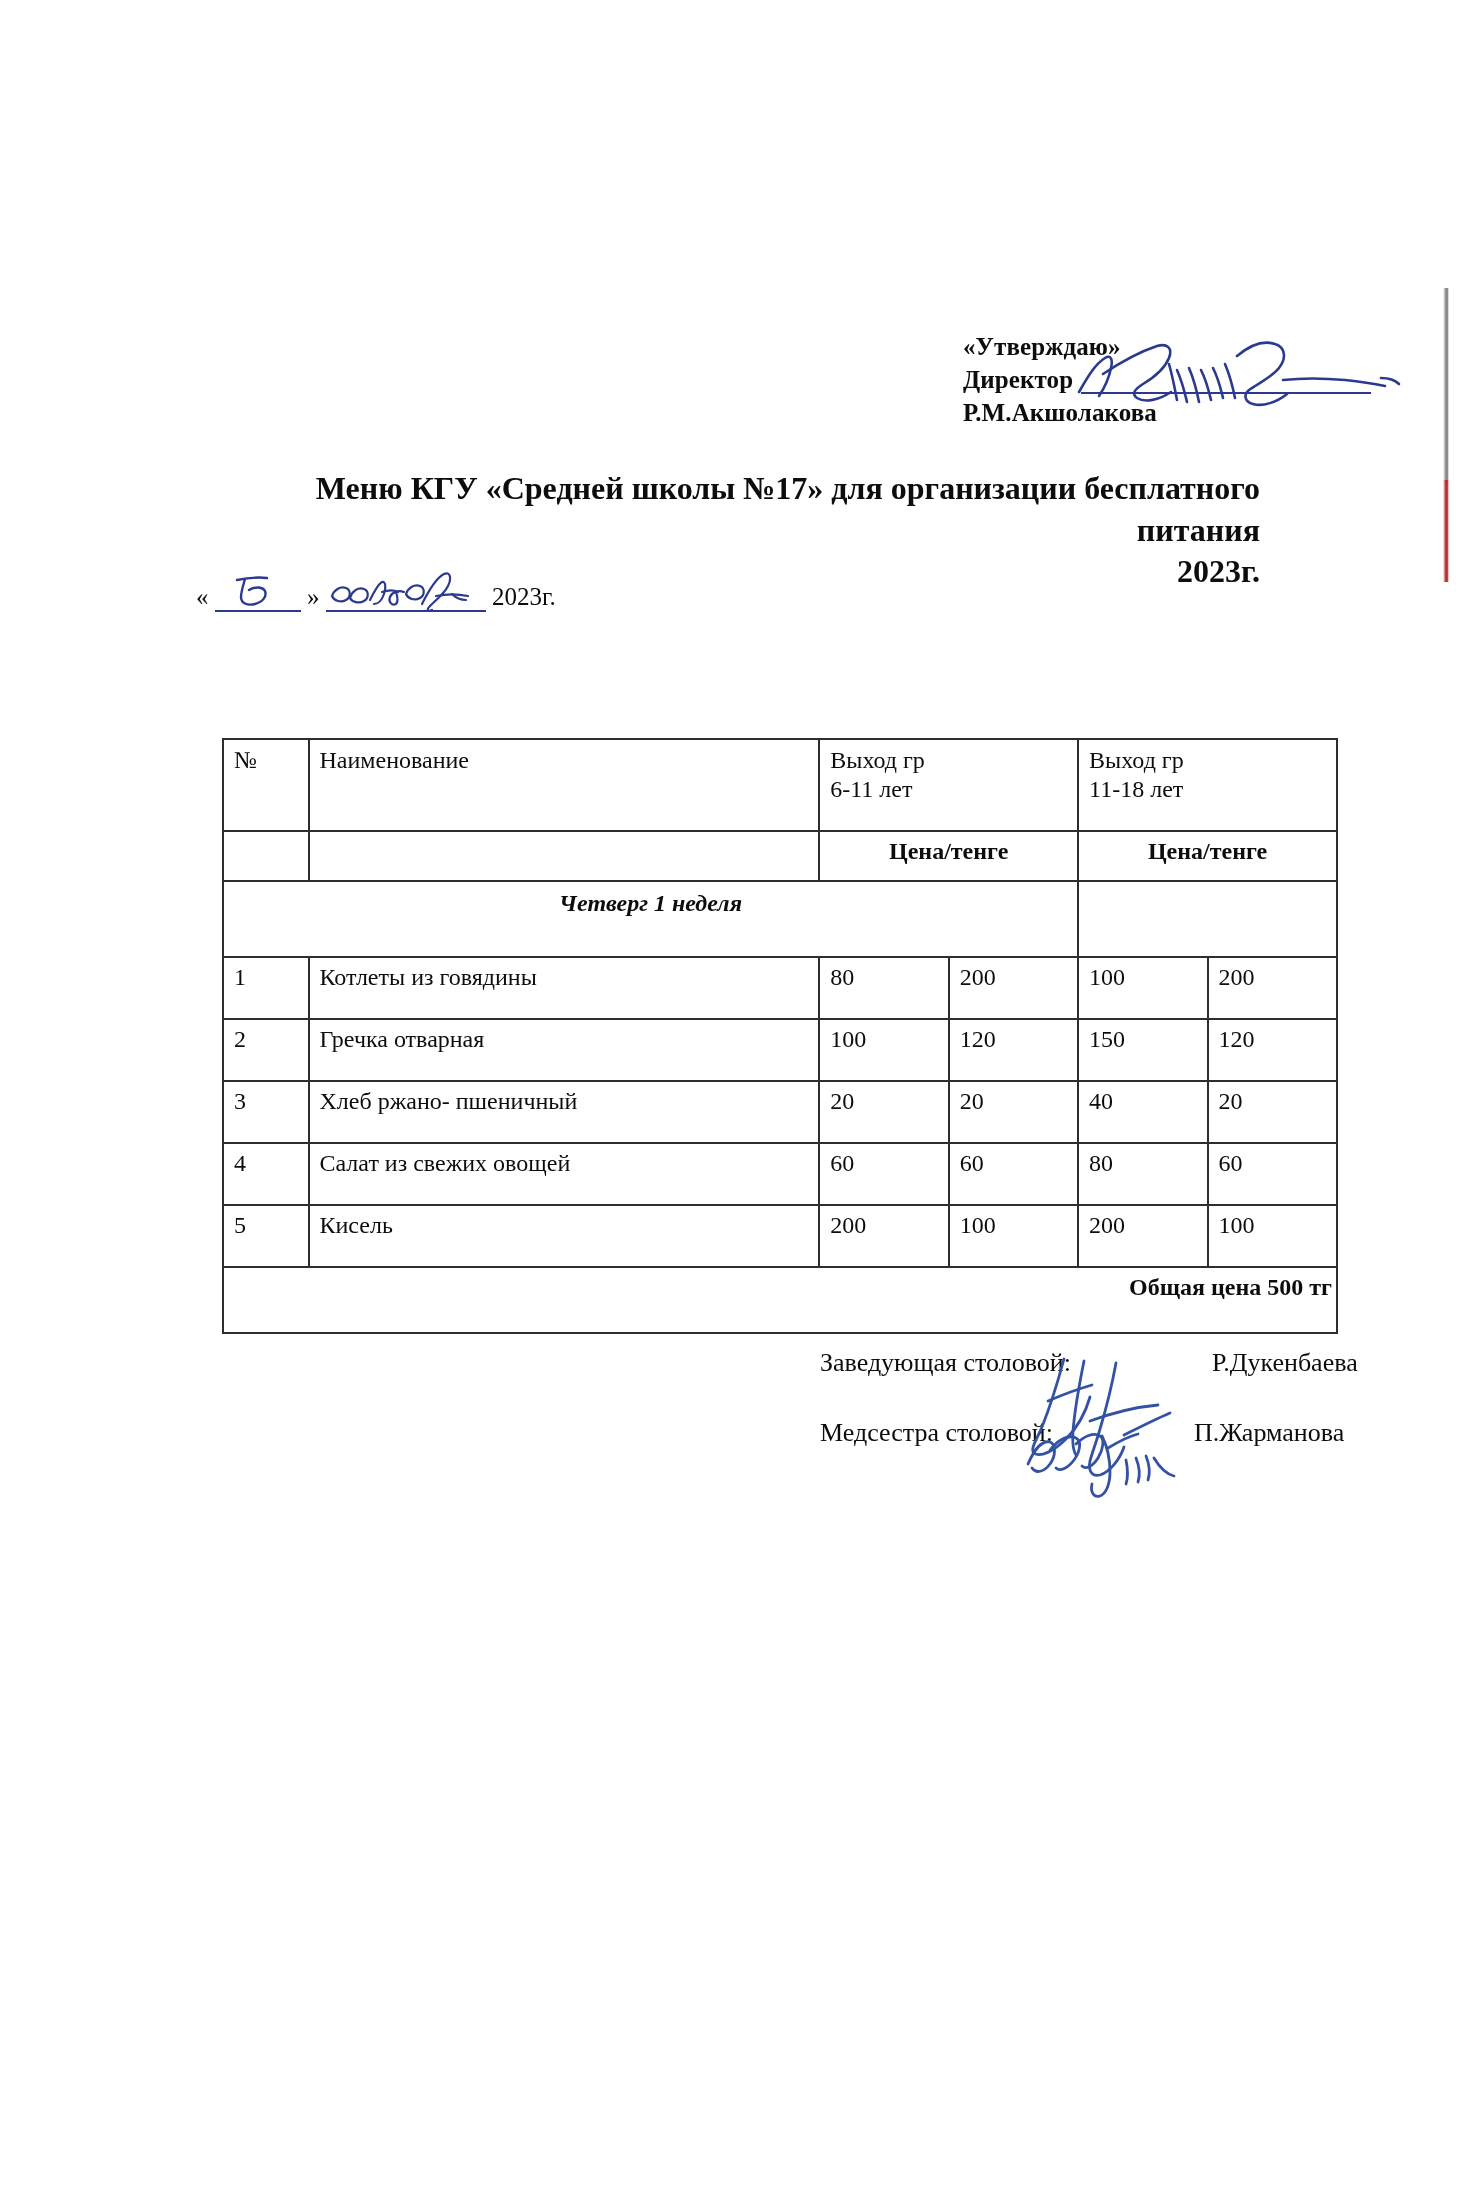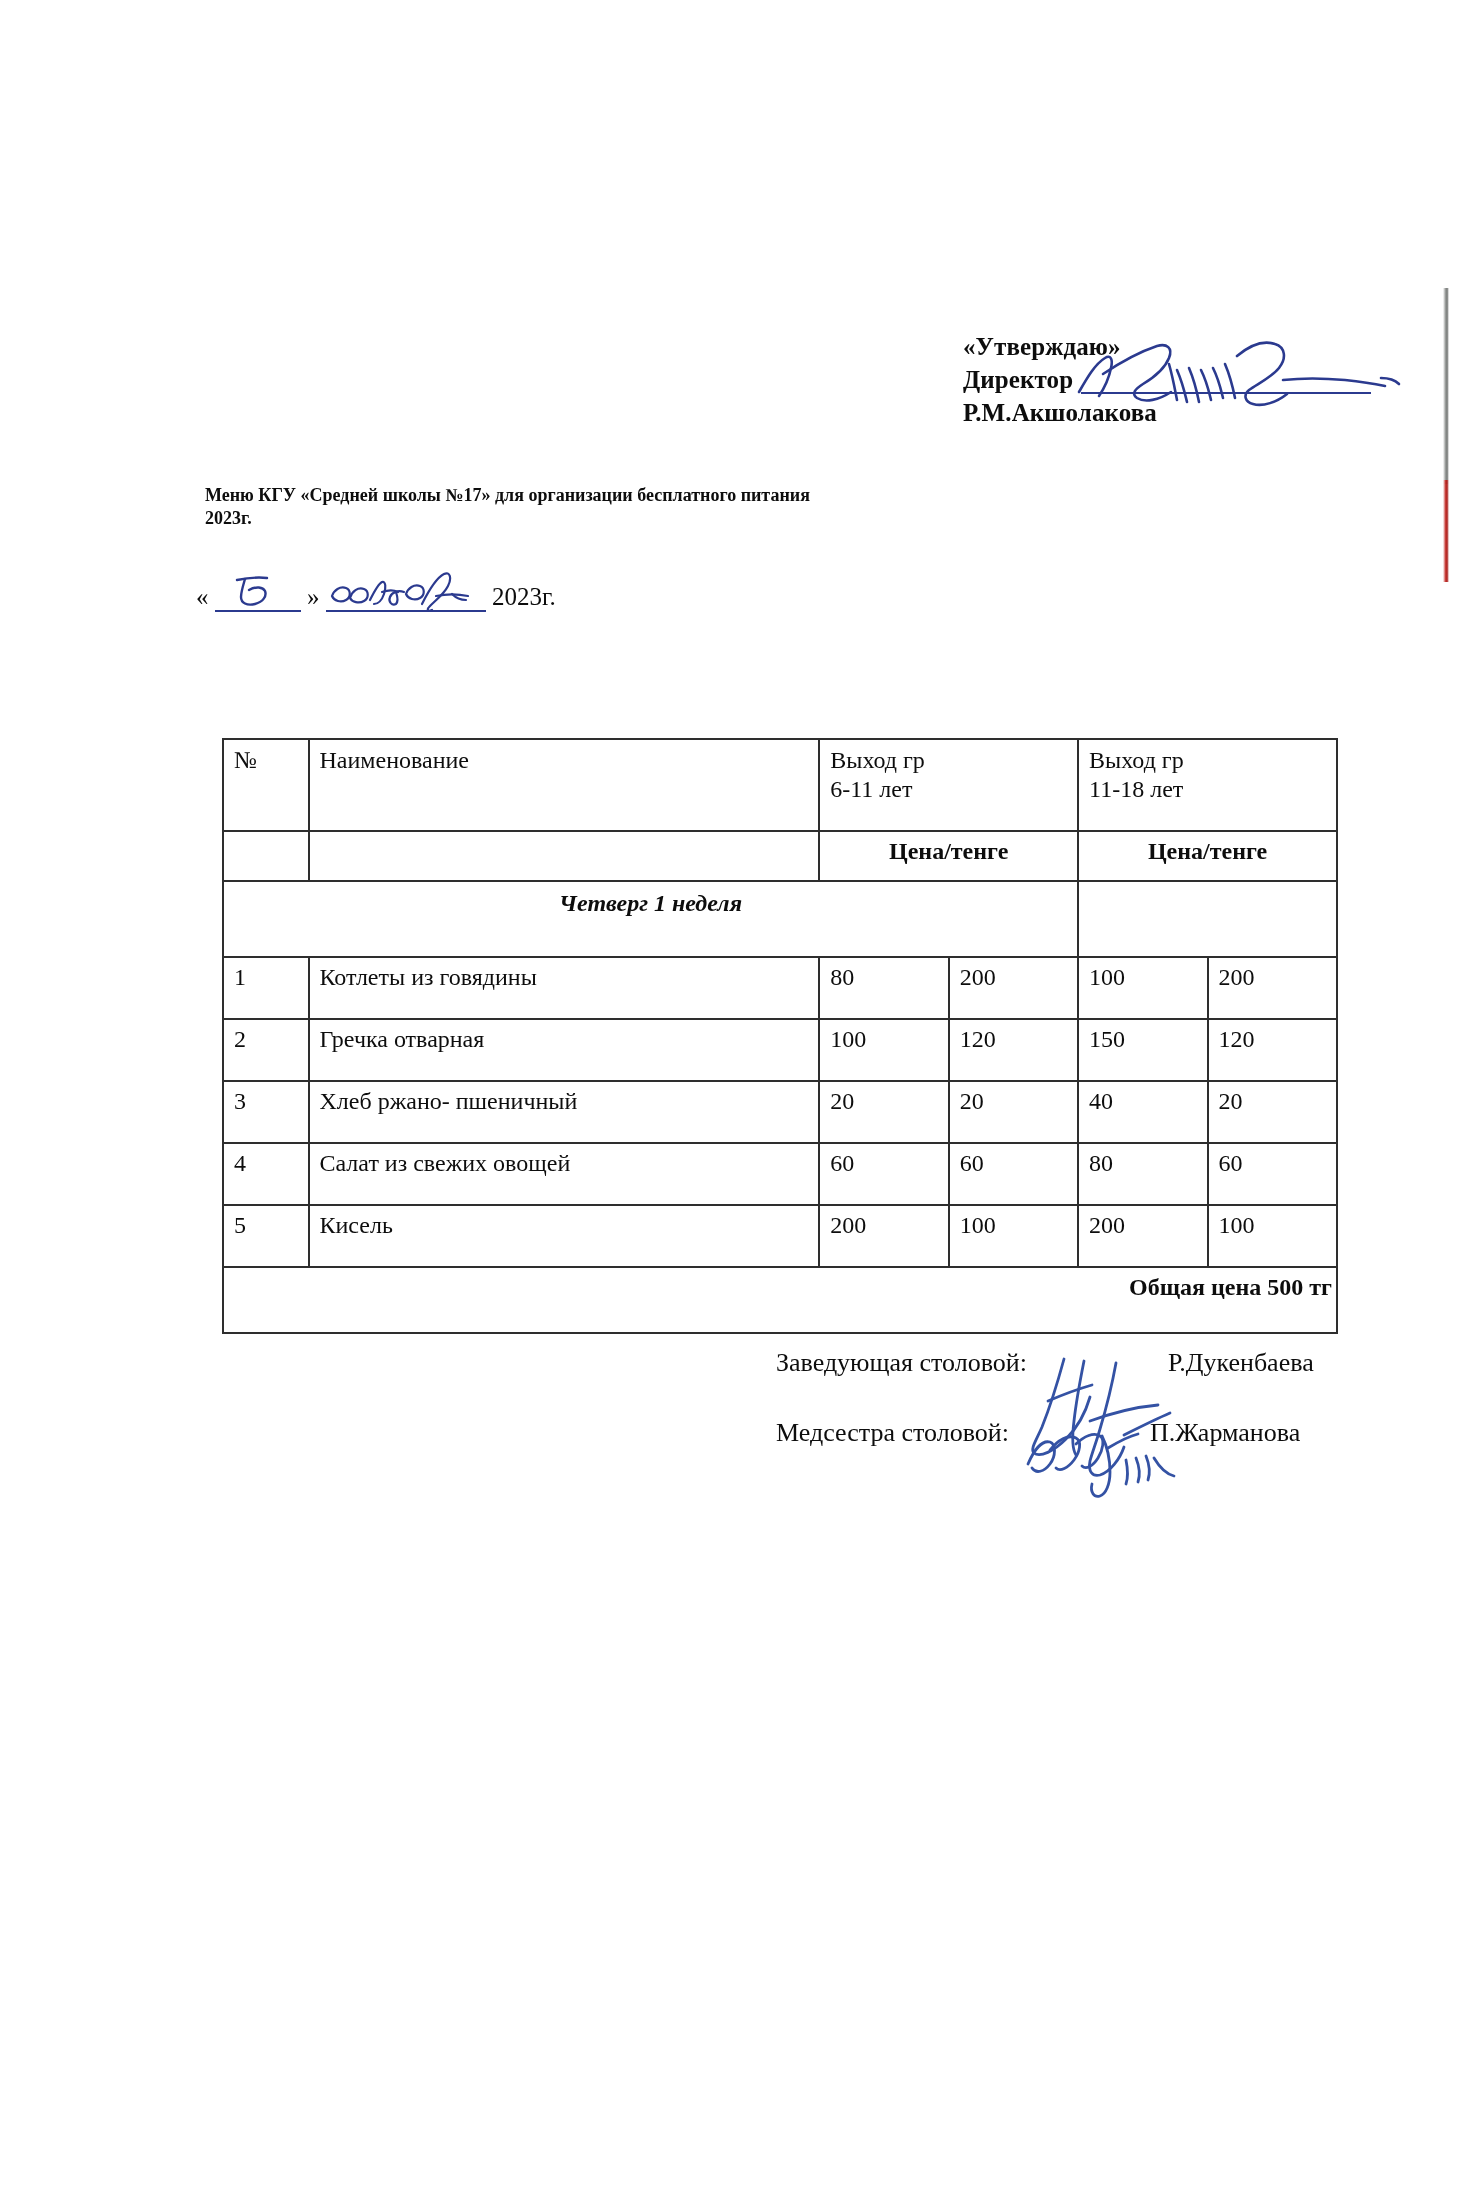--- a/index.html
+++ b/index.html
@@ -67,25 +67,25 @@
     top: 334px;
     width: 330px;
     height: 96px;
     pointer-events: none;
   }
 
   
   .doc-title {
     position: absolute;
     left: 205px;
-    top: 484px;
+    top: 468px;
     width: 1055px;
-    text-align: left;
-    font-weight: bold;
-    font-size: 18px;
+    text-align: right;
+    font-weight: bold;
+    font-size: 32px;
     line-height: 1.30;
   }
 
   
   .date-line {
     position: absolute;
     left: 196px;
     top: 580px;
     font-size: 25px;
     white-space: nowrap;
@@ -169,21 +169,21 @@
     left: 776px;
     top: 1350px;
     font-size: 26px;
     line-height: 1;
   }
   .signoff .srow {
     position: relative;
     height: 70px;
     white-space: nowrap;
   }
-  .signoff .label { display: inline-block; }
+  .signoff .label { display: inline-block; margin-left: 44px; }
   .signoff .gap { display: inline-block; width: 128px; }
   .signoff .who { display: inline-block; }
   .sig-canteen {
     position: absolute;
     left: 1020px;
     top: 1355px;
     width: 190px;
     height: 130px;
     pointer-events: none;
   }

